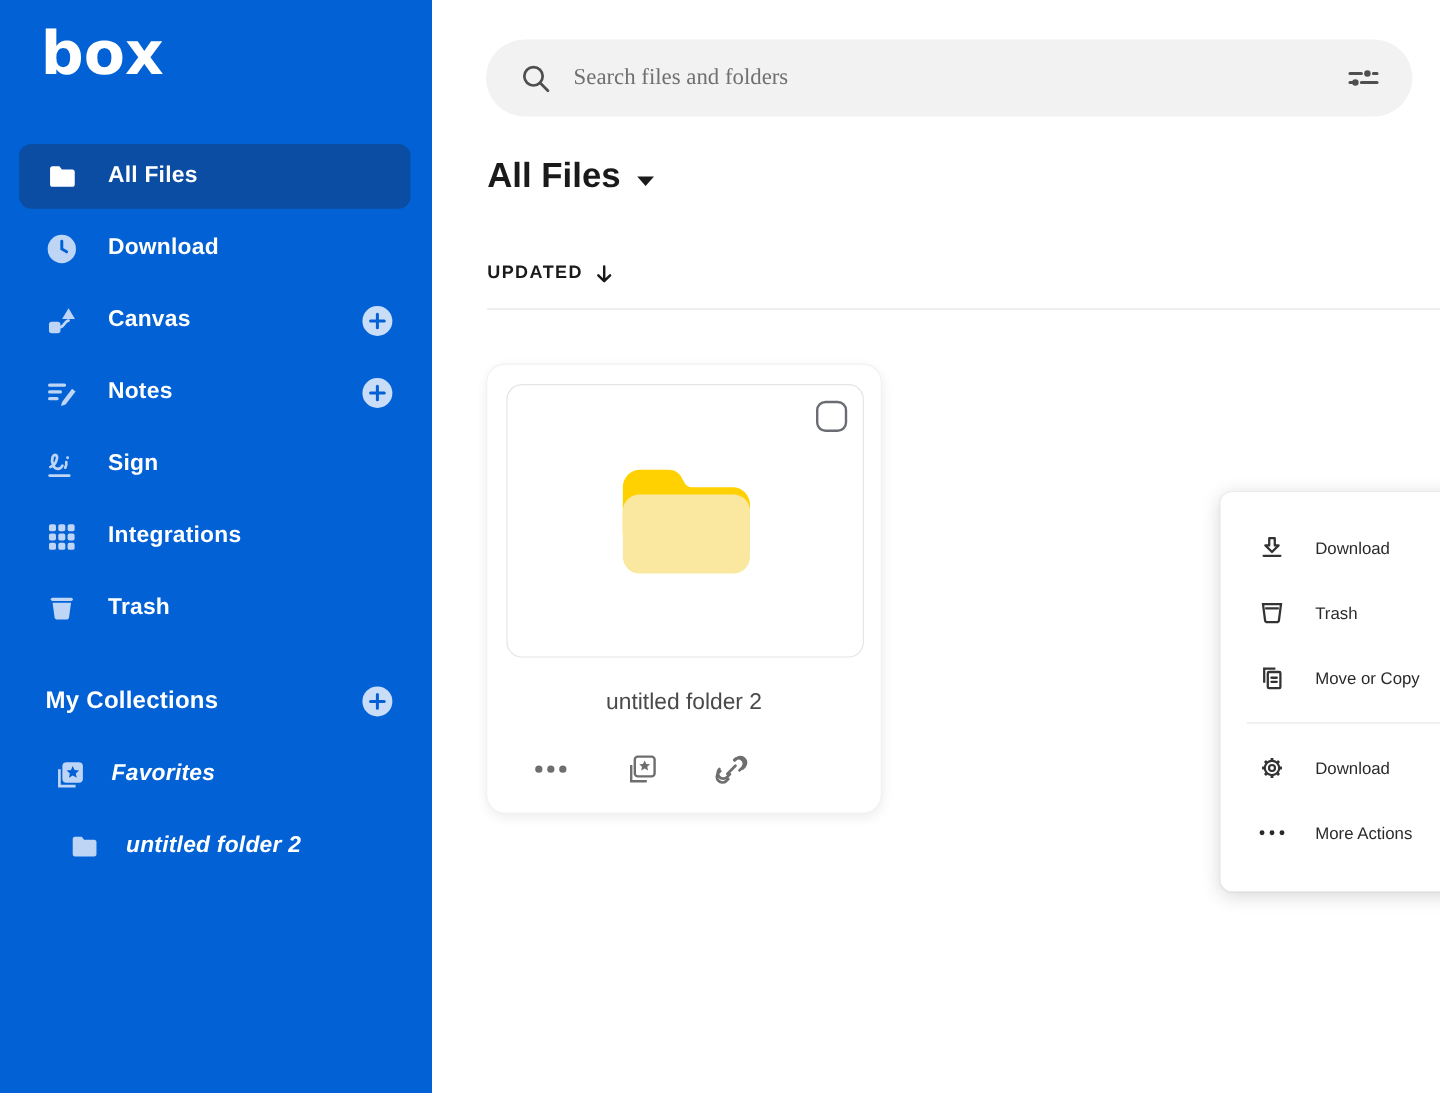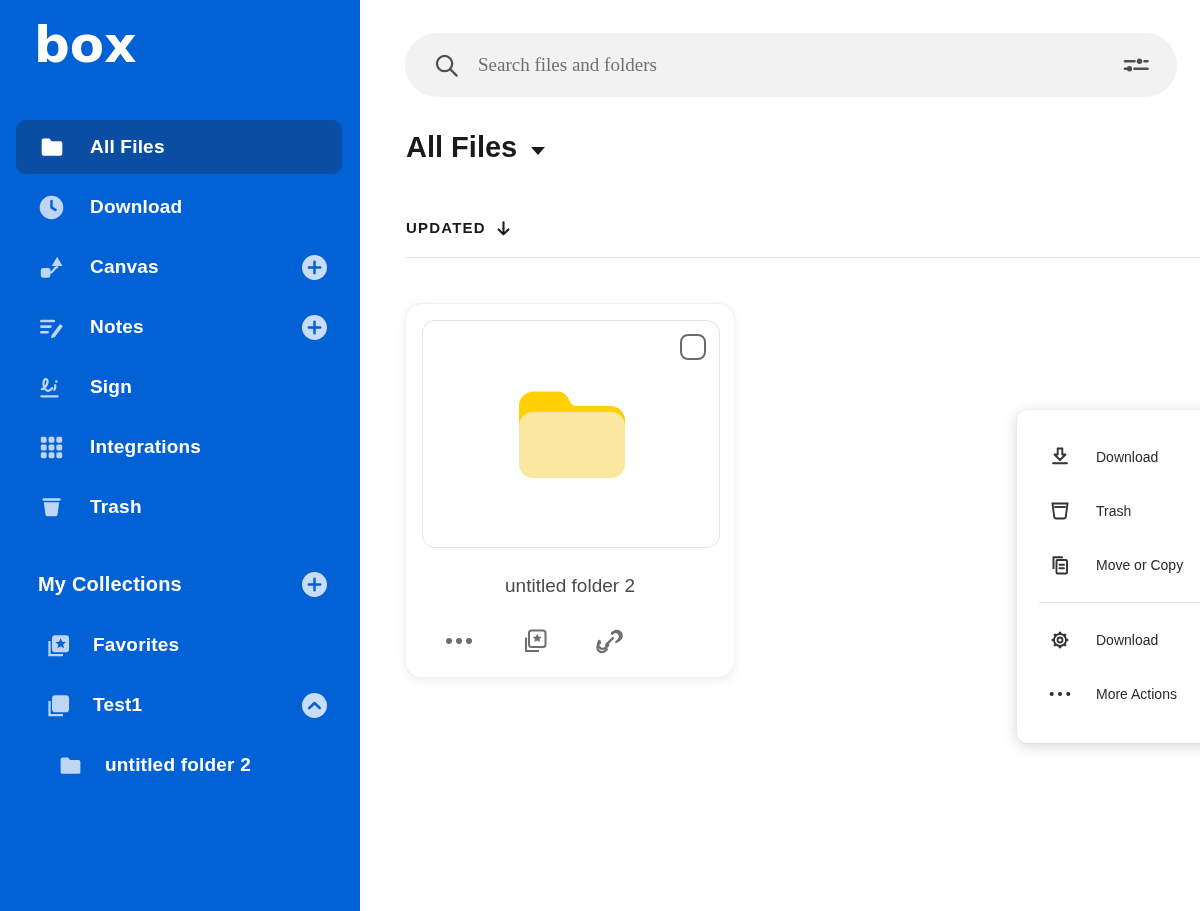--- a/index.html
+++ b/index.html
@@ -35,21 +35,21 @@
   .nav-item .ic { margin-right: 25px; }
   .lbl { font-size: 19px; font-weight: 700; letter-spacing: .2px; white-space: nowrap; }
   .right-btn { margin-left: auto; width: 27px; height: 27px; flex: none; cursor: pointer; }
 
   .collections-header {
     display: flex; align-items: center;
     height: 44px; margin: 28px 0 12px;
     padding: 0 14px 0 22px; color: #ffffff;
   }
   .collections-header .lbl { font-size: 20px; }
-  .ci { padding-left: 29px; }
+  .ci { padding-left: 29px; font-style: italic; }
   .ci .ic { margin-right: 21px; }
   .ci.indented { padding-left: 41px; }
 
   
   .main { position: absolute; left: 360px; top: 0; right: 0; bottom: 0; background: #fff; }
 
   .search-bar {
     position: absolute; left: 45px; top: 33px;
     width: 772px; height: 64px;
     background: #F2F2F2; border-radius: 32px;
@@ -251,35 +251,20 @@
       <span class="ic">
         <svg width="27" height="27" viewBox="0 0 24 24">
             <path d="M4 8v12.5h12" stroke="#BFD5F6" stroke-width="2" fill="none"></path>
             <rect x="6.2" y="2.8" width="15.2" height="15.2" rx="3" fill="#BFD5F6"></rect>
             <path fill="#0161D5" d="m13.8 5.6 1.5 3 3.3.35-2.45 2.2.7 3.2-2.9-1.65-2.9 1.65.7-3.2-2.45-2.2 3.3-.35z"></path>
           </svg>
       </span>
       <span class="lbl">Favorites</span>
     </div>
 
-    <div class="ci">
-      <span class="ic">
-        <svg width="27" height="27" viewBox="0 0 24 24">
-            <path d="M4 8v12.5h12" stroke="#BFD5F6" stroke-width="2" fill="none"></path>
-            <rect x="6.2" y="2.8" width="15.2" height="15.2" rx="3" fill="#BFD5F6"></rect>
-          </svg>
-      </span>
-      <span class="lbl">Test1</span>
-      <span class="right-btn">
-        <svg width="27" height="27" viewBox="0 0 27 27">
-            <circle cx="13.5" cy="13.5" r="12.5" fill="#C9DCF8"></circle>
-            <path d="M8.2 16.2 13.5 11l5.3 5.2" stroke="#0161D5" stroke-width="2.5" fill="none" stroke-linecap="round" stroke-linejoin="round"></path>
-          </svg>
-      </span>
-    </div>
 
     <div class="ci indented">
       <span class="ic">
         <svg width="25" height="25" viewBox="0 0 24 24">
             <path fill="#BFD5F6" d="M2.5 6c0-1 .8-1.8 1.8-1.8h5.4l1.9 2.4h8.1c1 0 1.8.8 1.8 1.8v9.8c0 1-.8 1.8-1.8 1.8H4.3c-1 0-1.8-.8-1.8-1.8V6z"></path>
           </svg>
       </span>
       <span class="lbl">untitled folder 2</span>
     </div>
 

